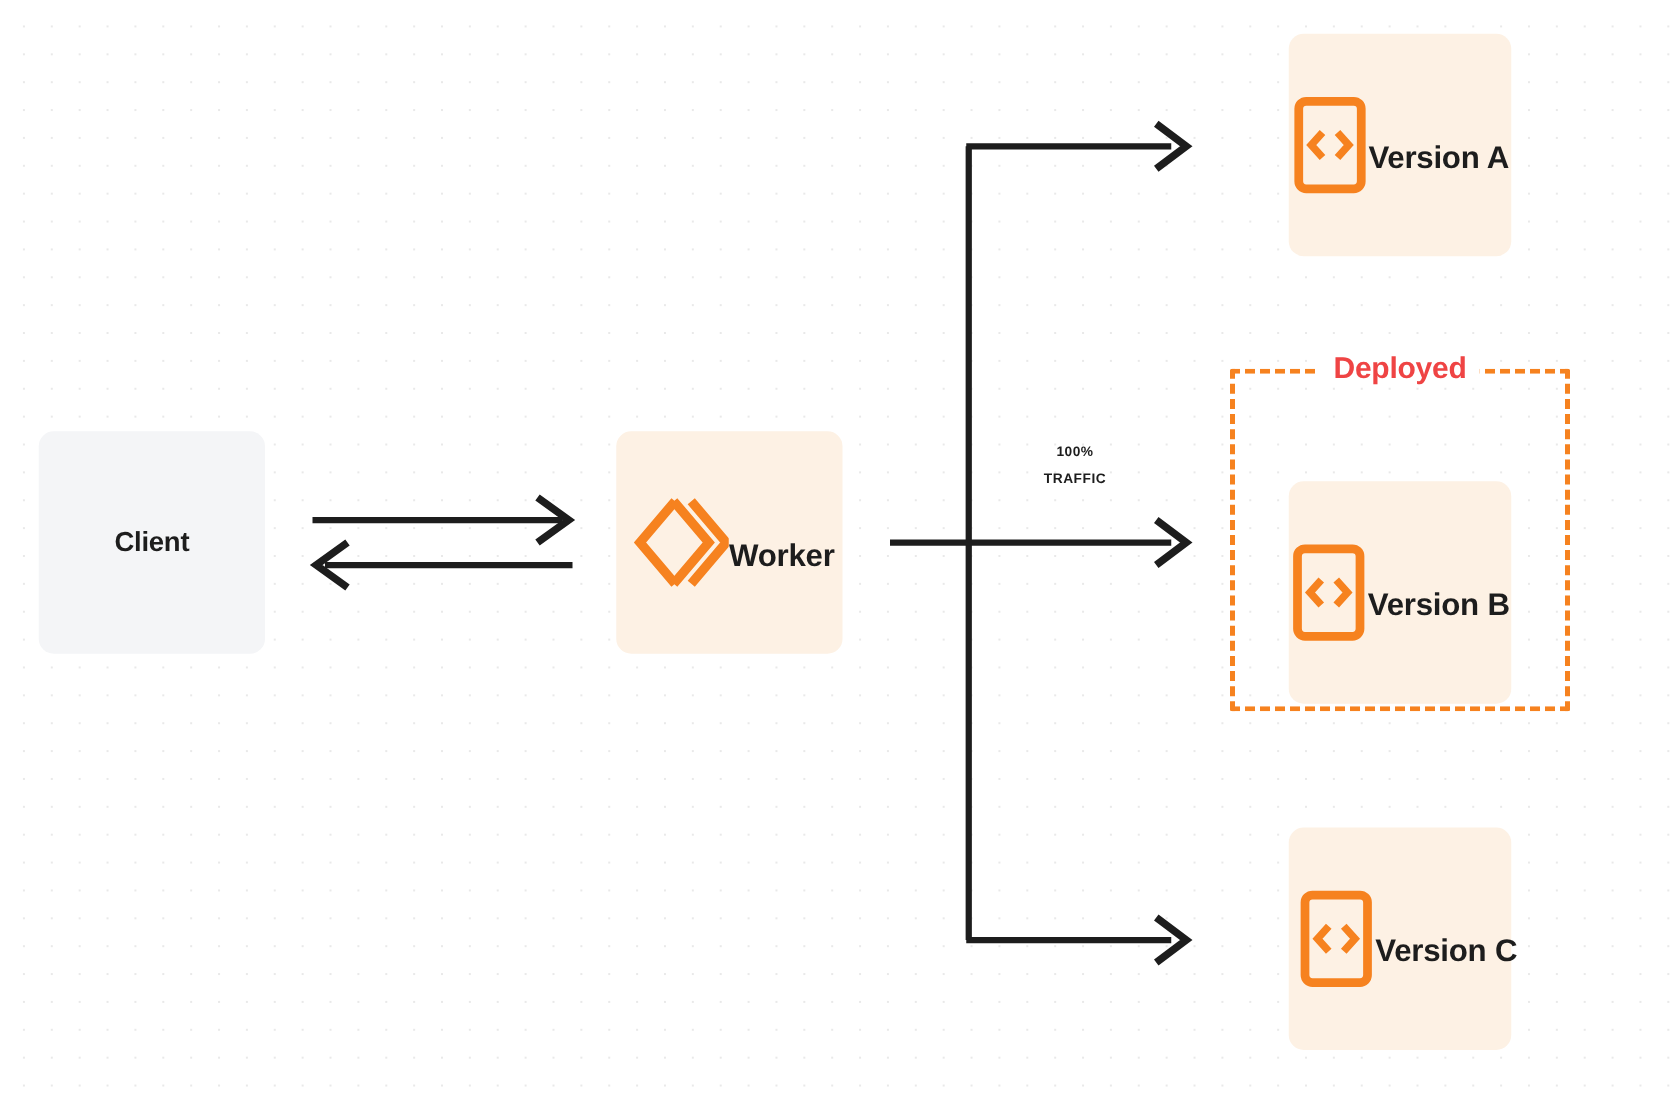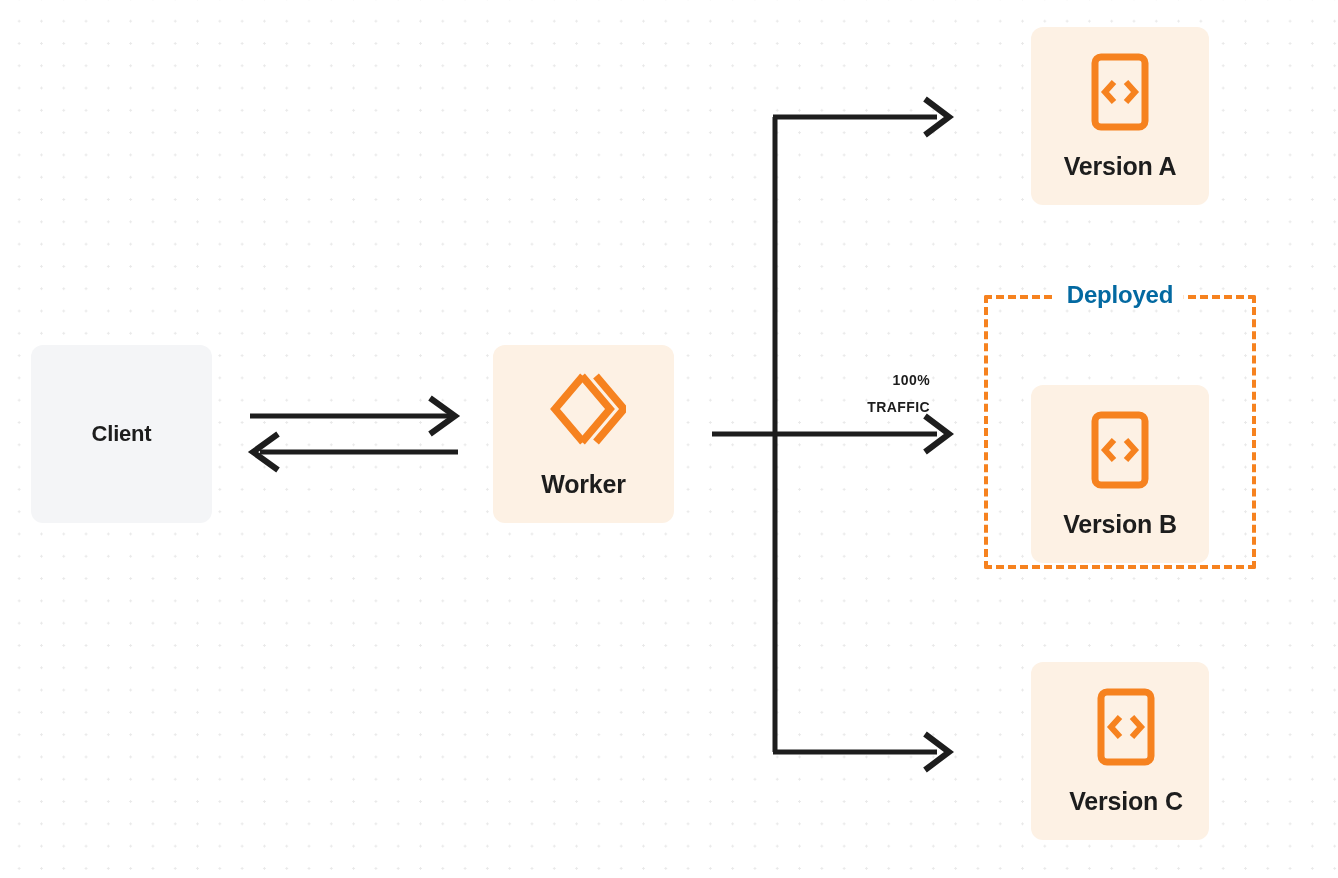--- a/index.html
+++ b/index.html
@@ -17,21 +17,21 @@
     background-position: 8px 10px;
     overflow: hidden;
     font-family: "Liberation Sans", "DejaVu Sans", sans-serif;
   }
 
   
   .node {
     position: absolute;
     border-radius: 12px;
     display: flex;
-    flex-direction: column;
+    flex-direction: row;
     align-items: center;
     justify-content: center;
     box-sizing: border-box;
   }
   .node-label {
     font-weight: bold;
     color: #1d1d1d;
     letter-spacing: -0.2px;
     white-space: nowrap;
   }
@@ -78,40 +78,39 @@
     border-radius: 2px;
     box-sizing: border-box;
   }
   .deployed-label {
     position: absolute;
     left: 50%;
     top: -18px;
     transform: translateX(-50%);
     background: #ffffff;
     padding: 0 11px;
-    color: #0369a1;
+    color: #ef4444;
     font-size: 24px;
     font-weight: bold;
     letter-spacing: -0.2px;
     white-space: nowrap;
   }
 
   
   .traffic-label {
     position: absolute;
     left: 790px;
     top: 352px;
     width: 140px;
-    text-align: right;
+    text-align: center;
     color: #1d1d1d;
-    font-size: 14px;
+    font-size: 11px;
     font-weight: bold;
     letter-spacing: 0.4px;
     line-height: 1.95;
-    margin-top: 15px;
   }
 
   
   #connectors {
     position: absolute;
     left: 0;
     top: 0;
     width: 1338px;
     height: 878px;
     pointer-events: none;

